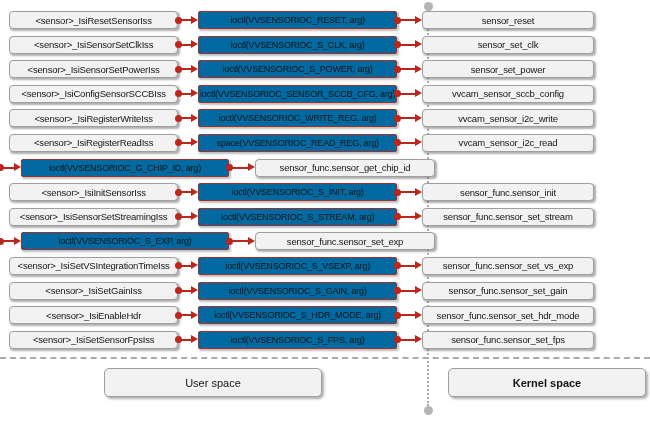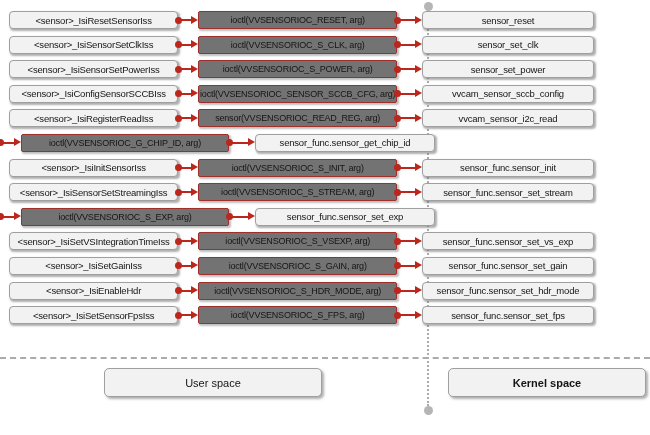--- a/index.html
+++ b/index.html
@@ -44,21 +44,21 @@
   }
   .gray-box{
     background:var(--box-fill);
     border:1px solid var(--box-border);
     border-radius:4px;
     box-shadow:1.5px 1.5px 2px rgba(110,110,110,0.55);
   }
   .user-box{margin-left:9px;width:177px;}
   .ioctl-box{
     width:208px;font-size:9px;
-    background:#737373;
+    background:#0369a1;
     border:1.5px solid var(--middle-border);
     border-radius:2px;
     box-shadow:1.5px 1.5px 2px rgba(110,110,110,0.45);
   }
   .kernel-box{width:180px;}
 
   
   .conn{position:relative;}
   .conn1{width:21px;}
   .conn2{width:26px;}
@@ -165,29 +165,44 @@
     </div>
     <div class="box ioctl-box">ioctl(VVSENSORIOC_SENSOR_SCCB_CFG, arg)</div>
     <div class="conn conn2">
       <span class="dot"></span>
       <span class="line"></span>
       <span class="arrow"></span>
     </div>
     <div class="box gray-box kernel-box">vvcam_sensor_sccb_config</div>
   </div>
 
+  <div class="row">
+    <div class="box gray-box user-box">&lt;sensor&gt;_IsiRegisterWriteIss</div>
+    <div class="conn conn1">
+      <span class="dot"></span>
+      <span class="line"></span>
+      <span class="arrow"></span>
+    </div>
+    <div class="box ioctl-box">ioctl(VVSENSORIOC_WRITE_REG, arg)</div>
+    <div class="conn conn2">
+      <span class="dot"></span>
+      <span class="line"></span>
+      <span class="arrow"></span>
+    </div>
+    <div class="box gray-box kernel-box">vvcam_sensor_i2c_write</div>
+  </div>
 
   <div class="row">
     <div class="box gray-box user-box">&lt;sensor&gt;_IsiRegisterReadIss</div>
     <div class="conn conn1">
       <span class="dot"></span>
       <span class="line"></span>
       <span class="arrow"></span>
     </div>
-    <div class="box ioctl-box">sensor(VVSENSORIOC_READ_REG, arg)</div>
+    <div class="box ioctl-box">space(VVSENSORIOC_READ_REG, arg)</div>
     <div class="conn conn2">
       <span class="dot"></span>
       <span class="line"></span>
       <span class="arrow"></span>
     </div>
     <div class="box gray-box kernel-box">vvcam_sensor_i2c_read</div>
   </div>
 
   <div class="row">
     <div class="conn conn1">

